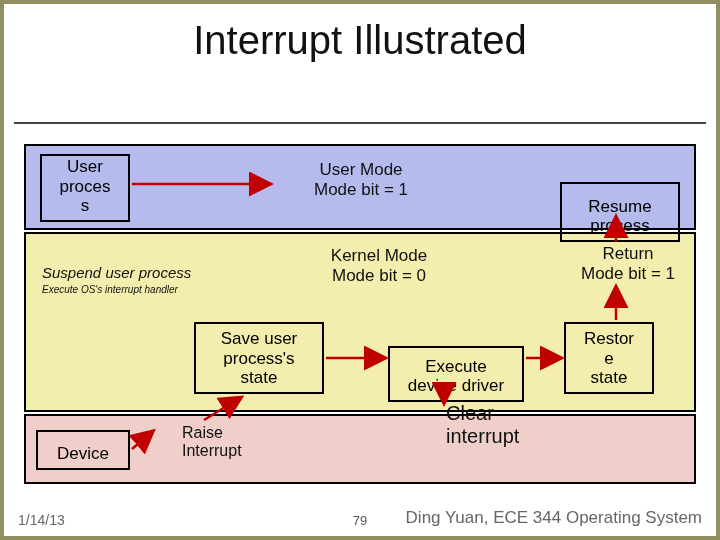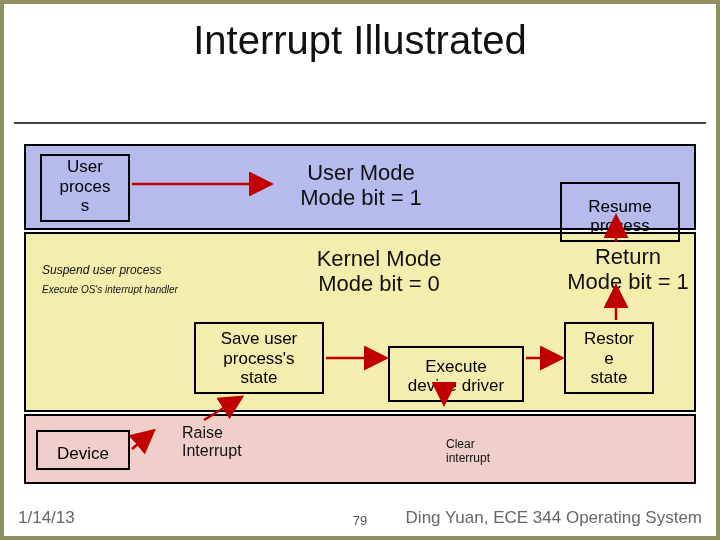--- a/index.html
+++ b/index.html
@@ -45,32 +45,32 @@
     justify-content: center;
   }
   .box.user-process   { left: 36px;  top: 150px; width: 90px;  height: 68px; }
   .box.resume-process { left: 556px; top: 150px; width: 120px; height: 60px; margin-top: 28px; }
   .box.save-state     { left: 190px; top: 318px; width: 130px; height: 72px; }
   .box.exec-driver    { left: 384px; top: 326px; width: 136px; height: 56px; margin-top: 16px; }
   .box.restore-state  { left: 560px; top: 318px; width: 90px;  height: 72px; }
   .box.device         { left: 32px;  top: 426px; width: 94px;  height: 40px; }
 
   
-  .label { position: absolute; font-size: 22px; color: #111; line-height: 1.15; }
+  .label { position: absolute; font-size: 17px; color: #111; line-height: 1.15; }
   .label.center { text-align: center; }
   .label.um   { left: 272px; top: 156px; width: 170px; }
   .label.km   { left: 290px; top: 242px; width: 170px; }
   .label.ret  { left: 556px; top: 240px; width: 136px; }
-  .label.susp { left: 38px;  top: 260px; width: 260px; font-size: 12px; font-style: italic; }
+  .label.susp { left: 38px;  top: 260px; width: 260px; font-size: 15px; font-style: italic; }
   .label.exec { left: 38px;  top: 280px; width: 300px; font-size: 10px; font-style: italic; }
   .label.raise{ left: 150px; top: 420px; width: 120px; font-size: 16px; margin-left: 28px; }
-  .label.clear{ left: 442px; top: 398px; width: 110px; font-size: 12px; margin-top: 36px; }
+  .label.clear{ left: 442px; top: 398px; width: 110px; font-size: 20px; }
 
   
-  .footer-date { position: absolute; left: 14px; bottom: 8px; font-size: 17px; color: #666; }
+  .footer-date { position: absolute; left: 14px; bottom: 8px; font-size: 14px; color: #666; }
   .footer-page { position: absolute; left: 0; right: 0; bottom: 8px; text-align: center; font-size: 13px; color: #555; }
   .footer-src  { position: absolute; right: 14px; bottom: 8px; font-size: 17px; color: #666; }
 
   
   .arrows { position: absolute; inset: 0; width: 720px; height: 540px; pointer-events: none; }
 </style>
 </head>
 <body>
 
 <div class="slide">

